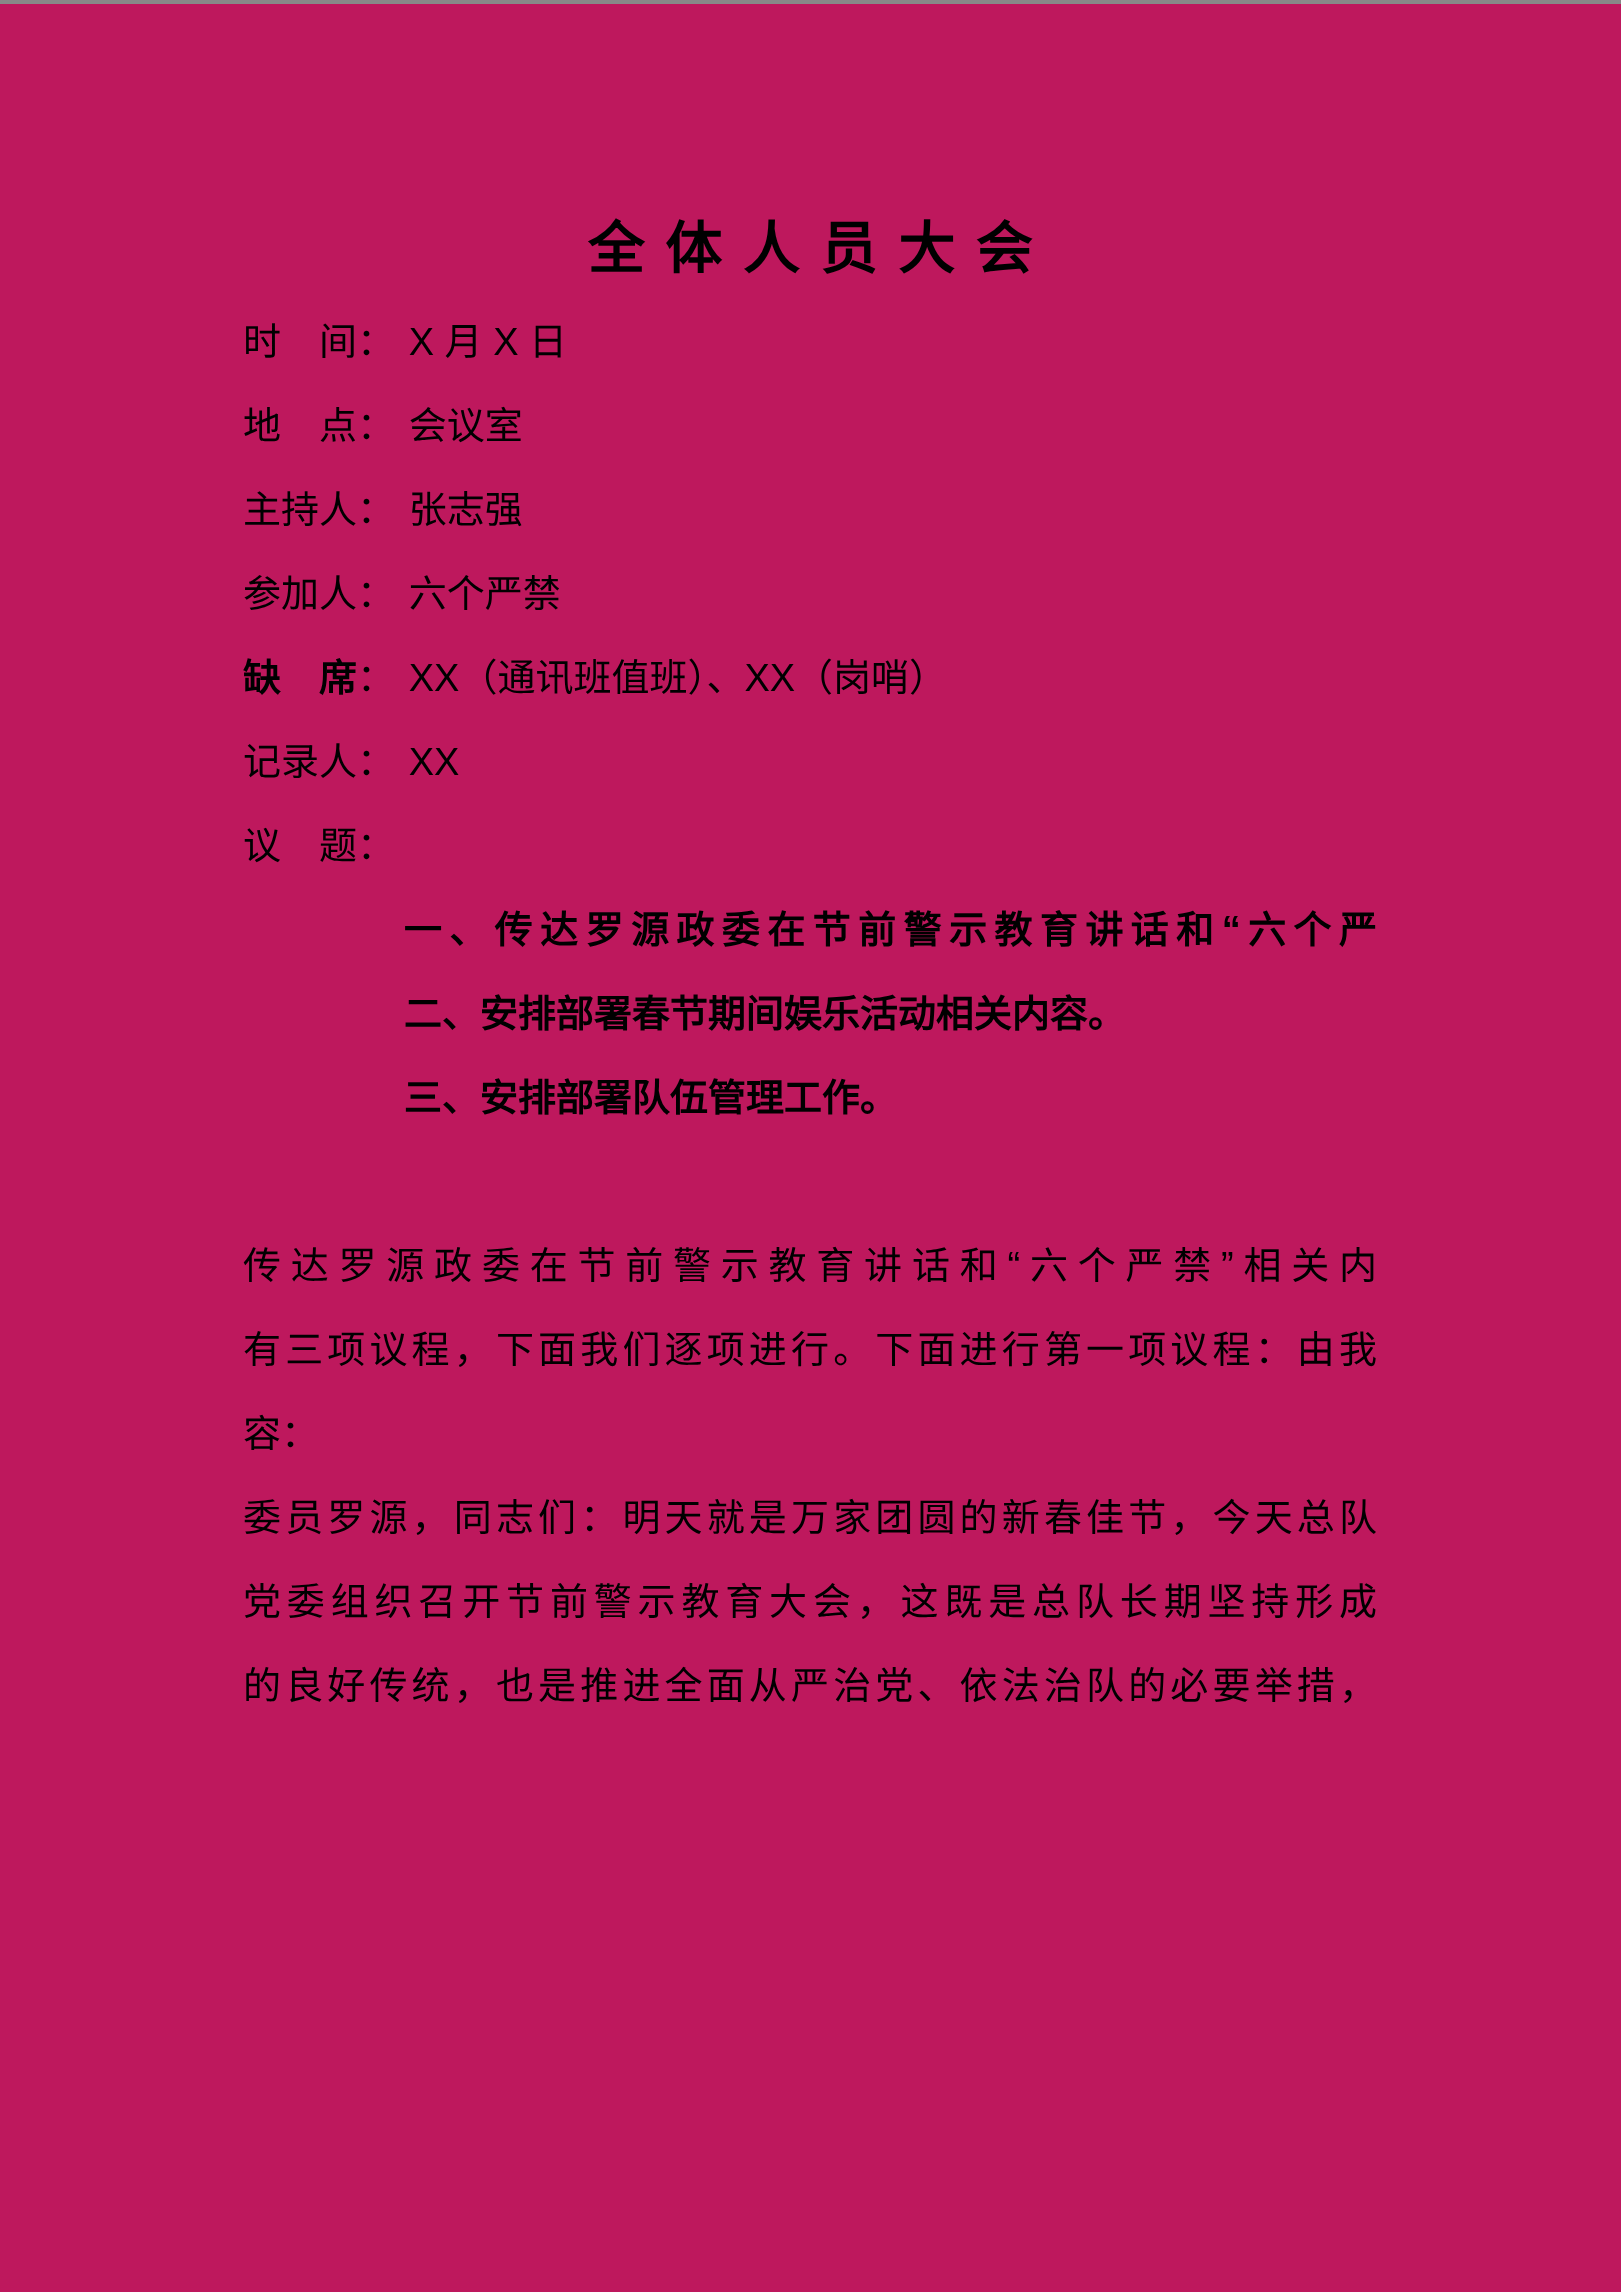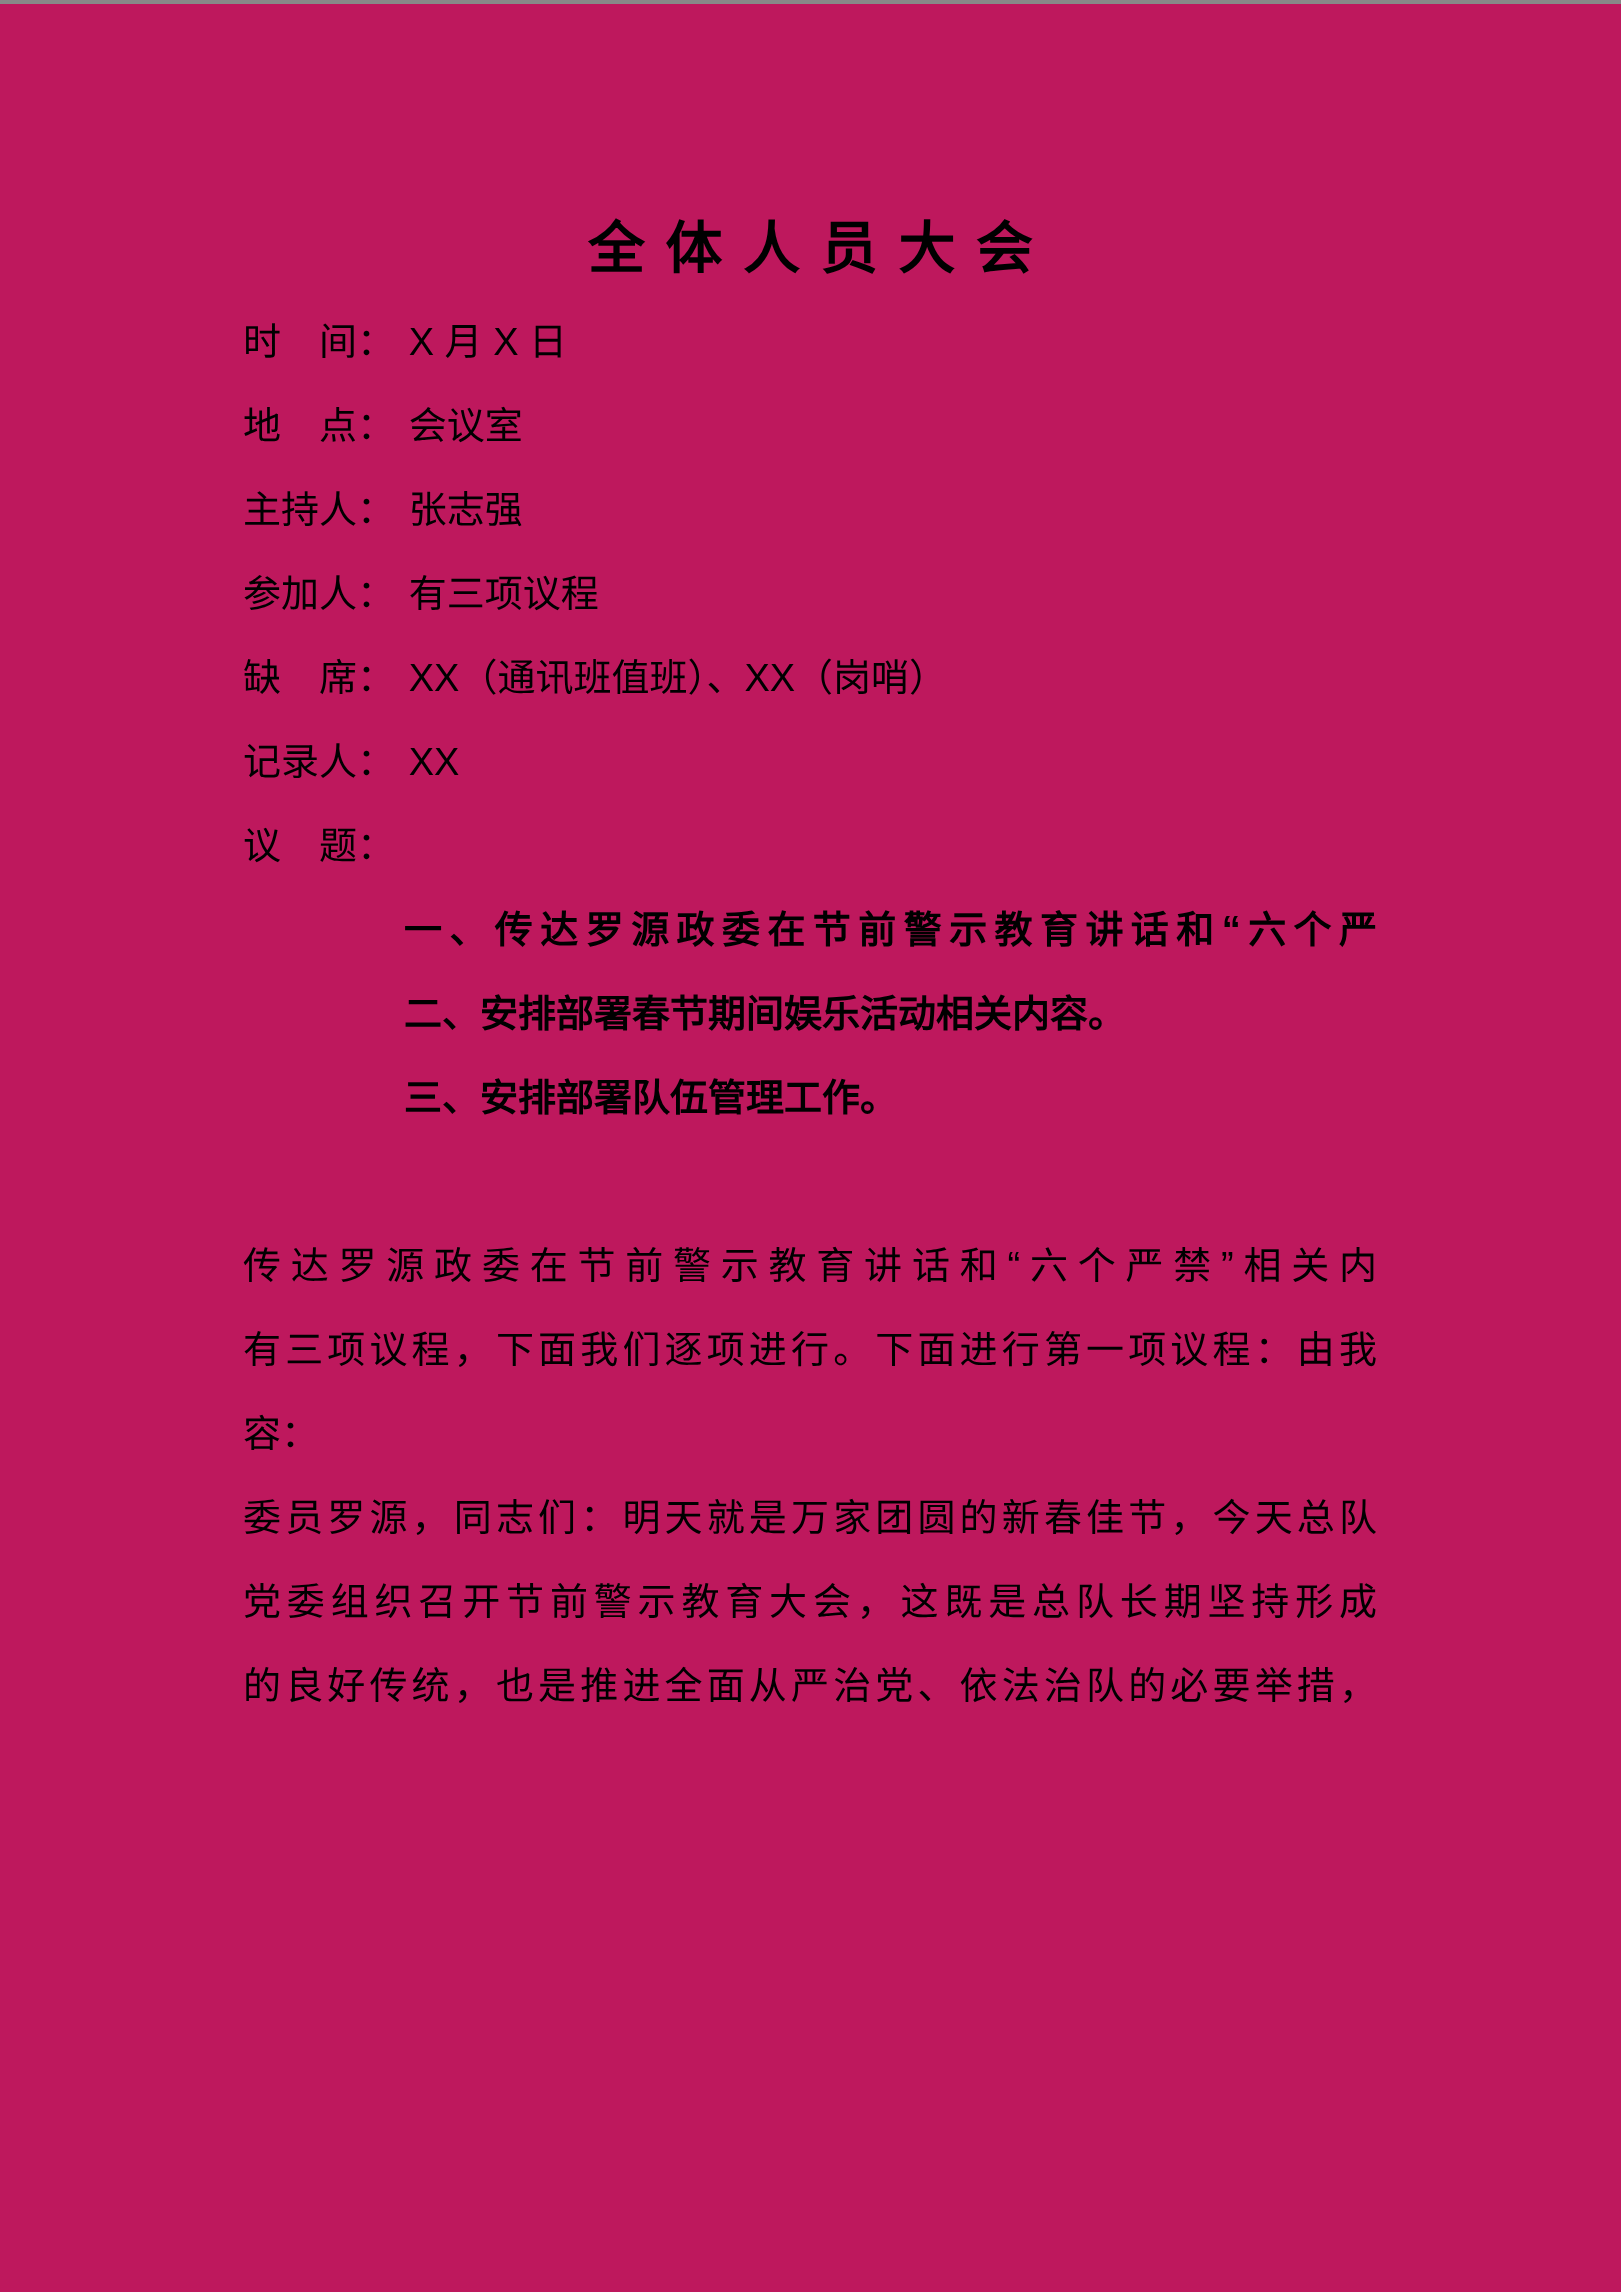--- a/index.html
+++ b/index.html
@@ -81,24 +81,24 @@
     <div class="line">
       <span class="info-label" style="width: 3em;">时　间</span><span class="info-colon">：</span><span class="info-value">X 月 X 日</span>
     </div>
     <div class="line">
       <span class="info-label" style="width: 3em;">地　点</span><span class="info-colon">：</span><span class="info-value">会议室</span>
     </div>
     <div class="line">
       <span class="info-label" style="width: 3em;">主持人</span><span class="info-colon">：</span><span class="info-value">张志强</span>
     </div>
     <div class="line">
-      <span class="info-label" style="width: 3em;">参加人</span><span class="info-colon">：</span><span class="info-value">有三项议程</span>
+      <span class="info-label" style="width: 3em;">参加人</span><span class="info-colon">：</span><span class="info-value">六个严禁</span>
     </div>
     <div class="line">
-      <span class="info-label" style="width: 3em;">缺　席</span><span class="info-colon">：</span><span class="info-value">XX（通讯班值班）、XX（岗哨）</span>
+      <span class="info-label" style="width: 3em; font-weight: bold;">缺　席</span><span class="info-colon">：</span><span class="info-value">XX（通讯班值班）、XX（岗哨）</span>
     </div>
     <div class="line">
       <span class="info-label" style="width: 3em;">记录人</span><span class="info-colon">：</span><span class="info-value">XX</span>
     </div>
     <div class="line">
       <span class="info-label" style="width: 3em;">议　题</span><span class="info-colon">：</span><span class="info-value"></span>
     </div>
 
     <div class="line full agenda-line">一、传达罗源政委在节前警示教育讲话和“六个严</div>
     <div class="line agenda-line">二、安排部署春节期间娱乐活动相关内容。</div>

